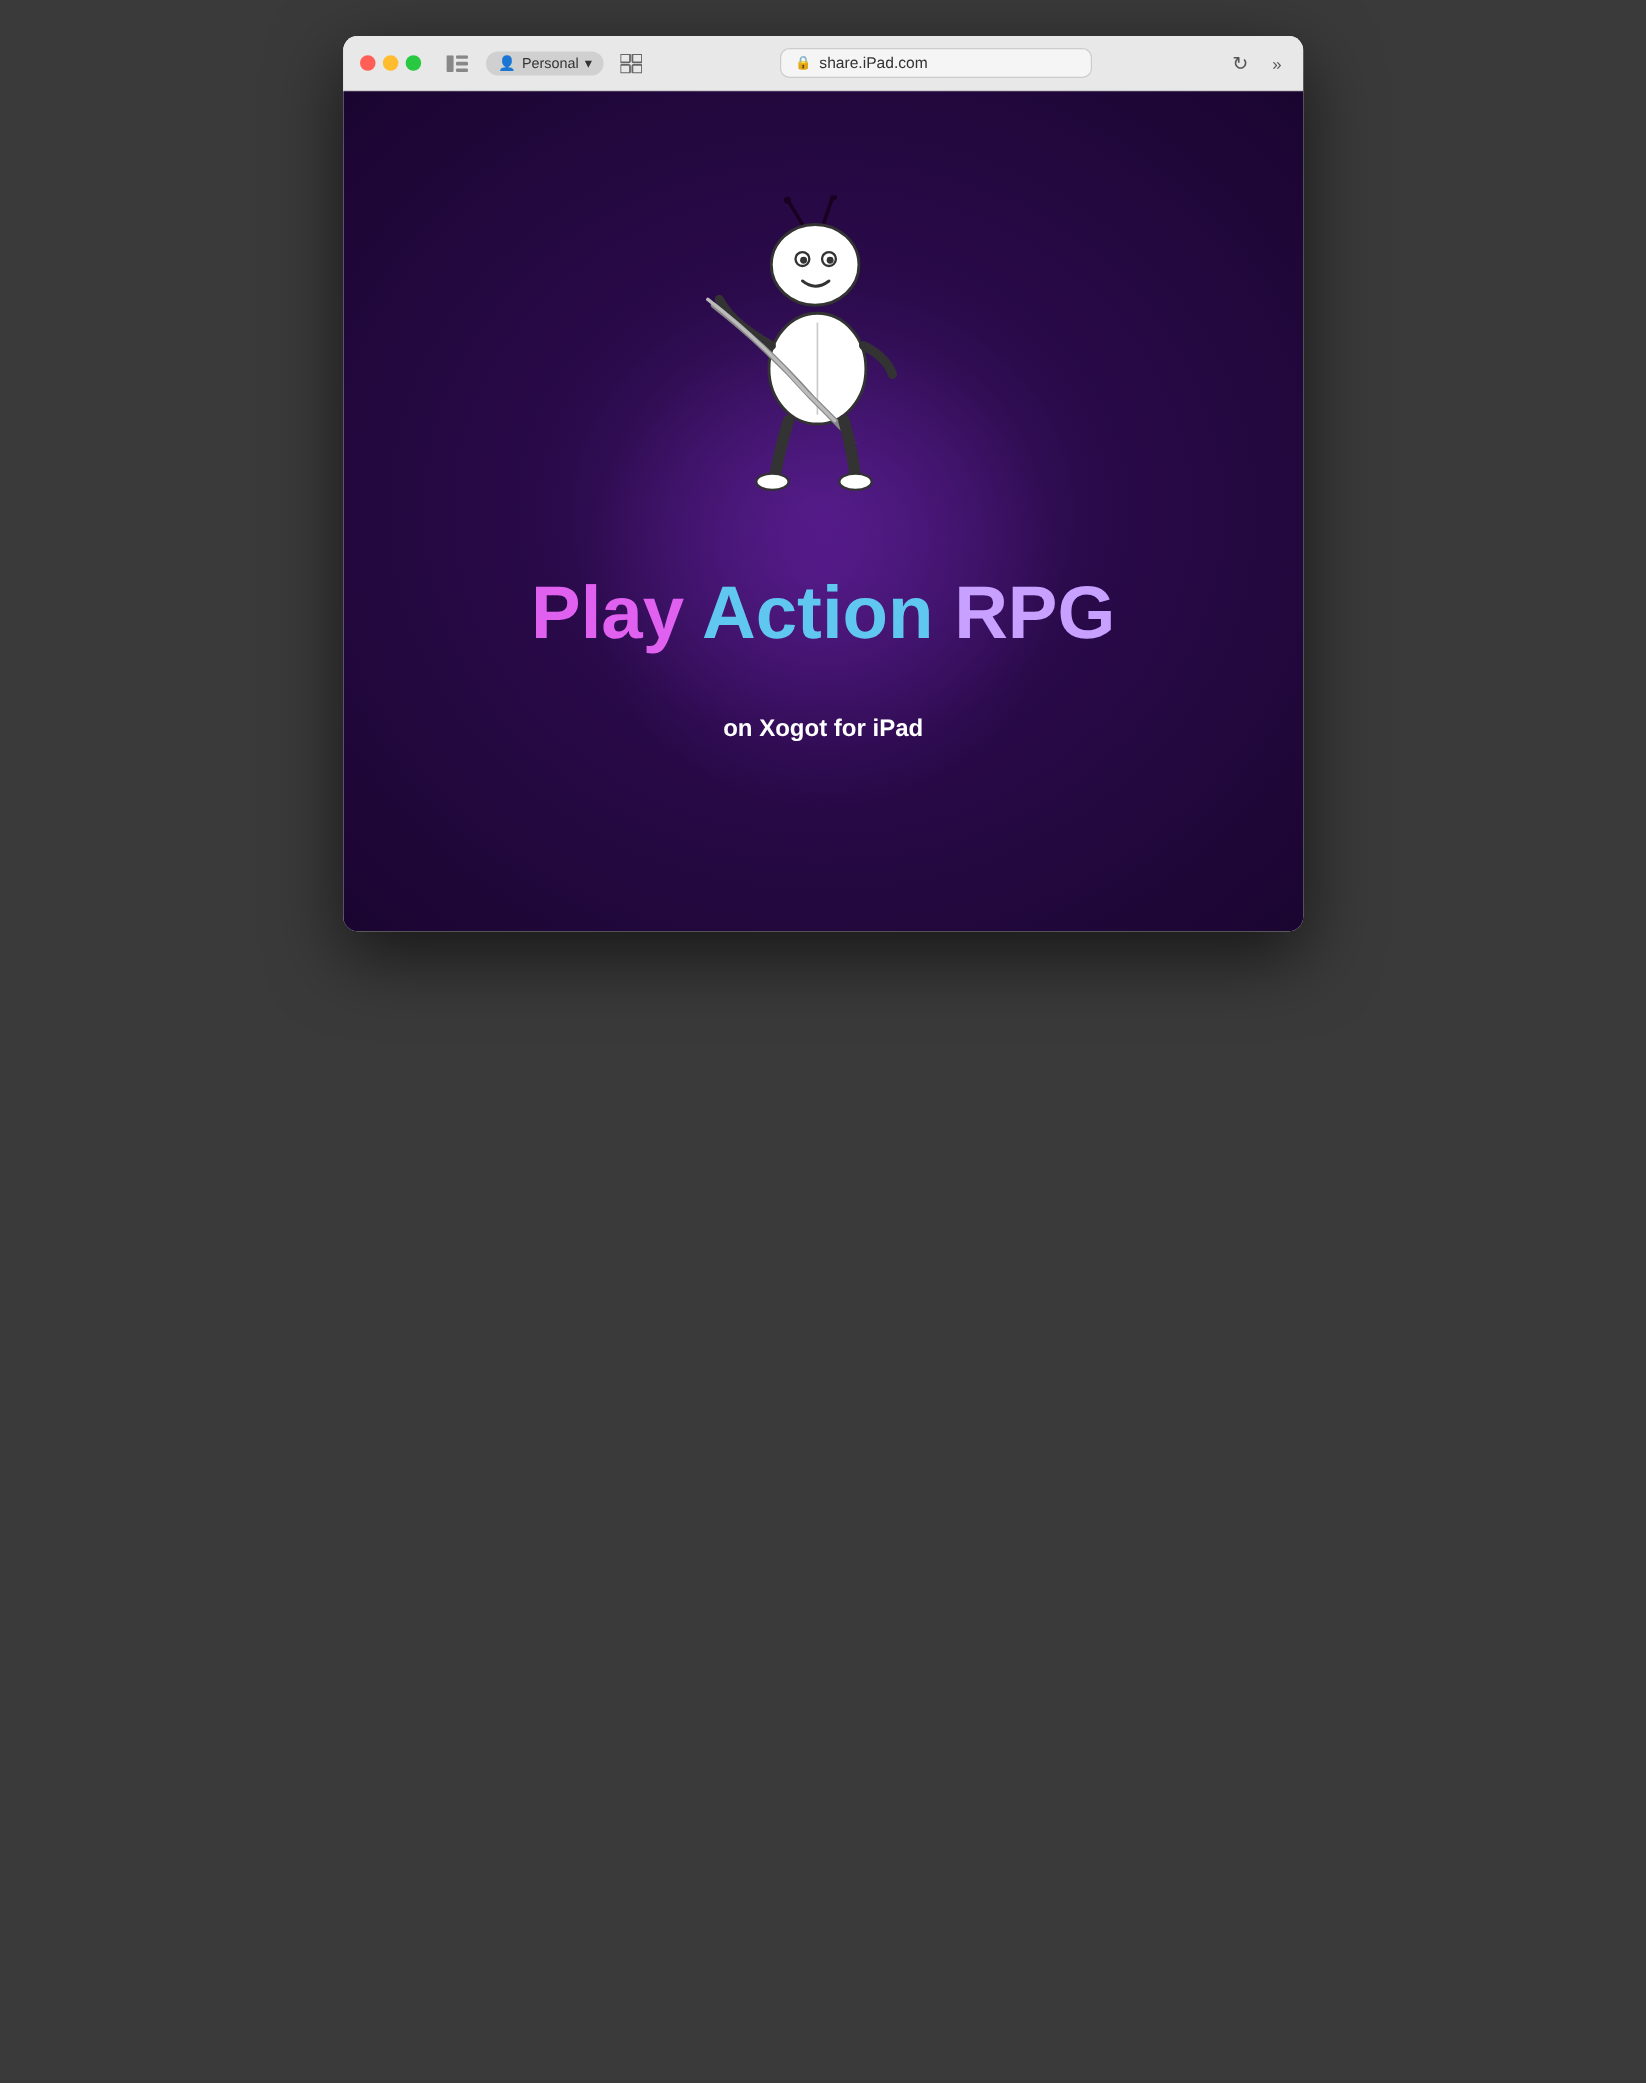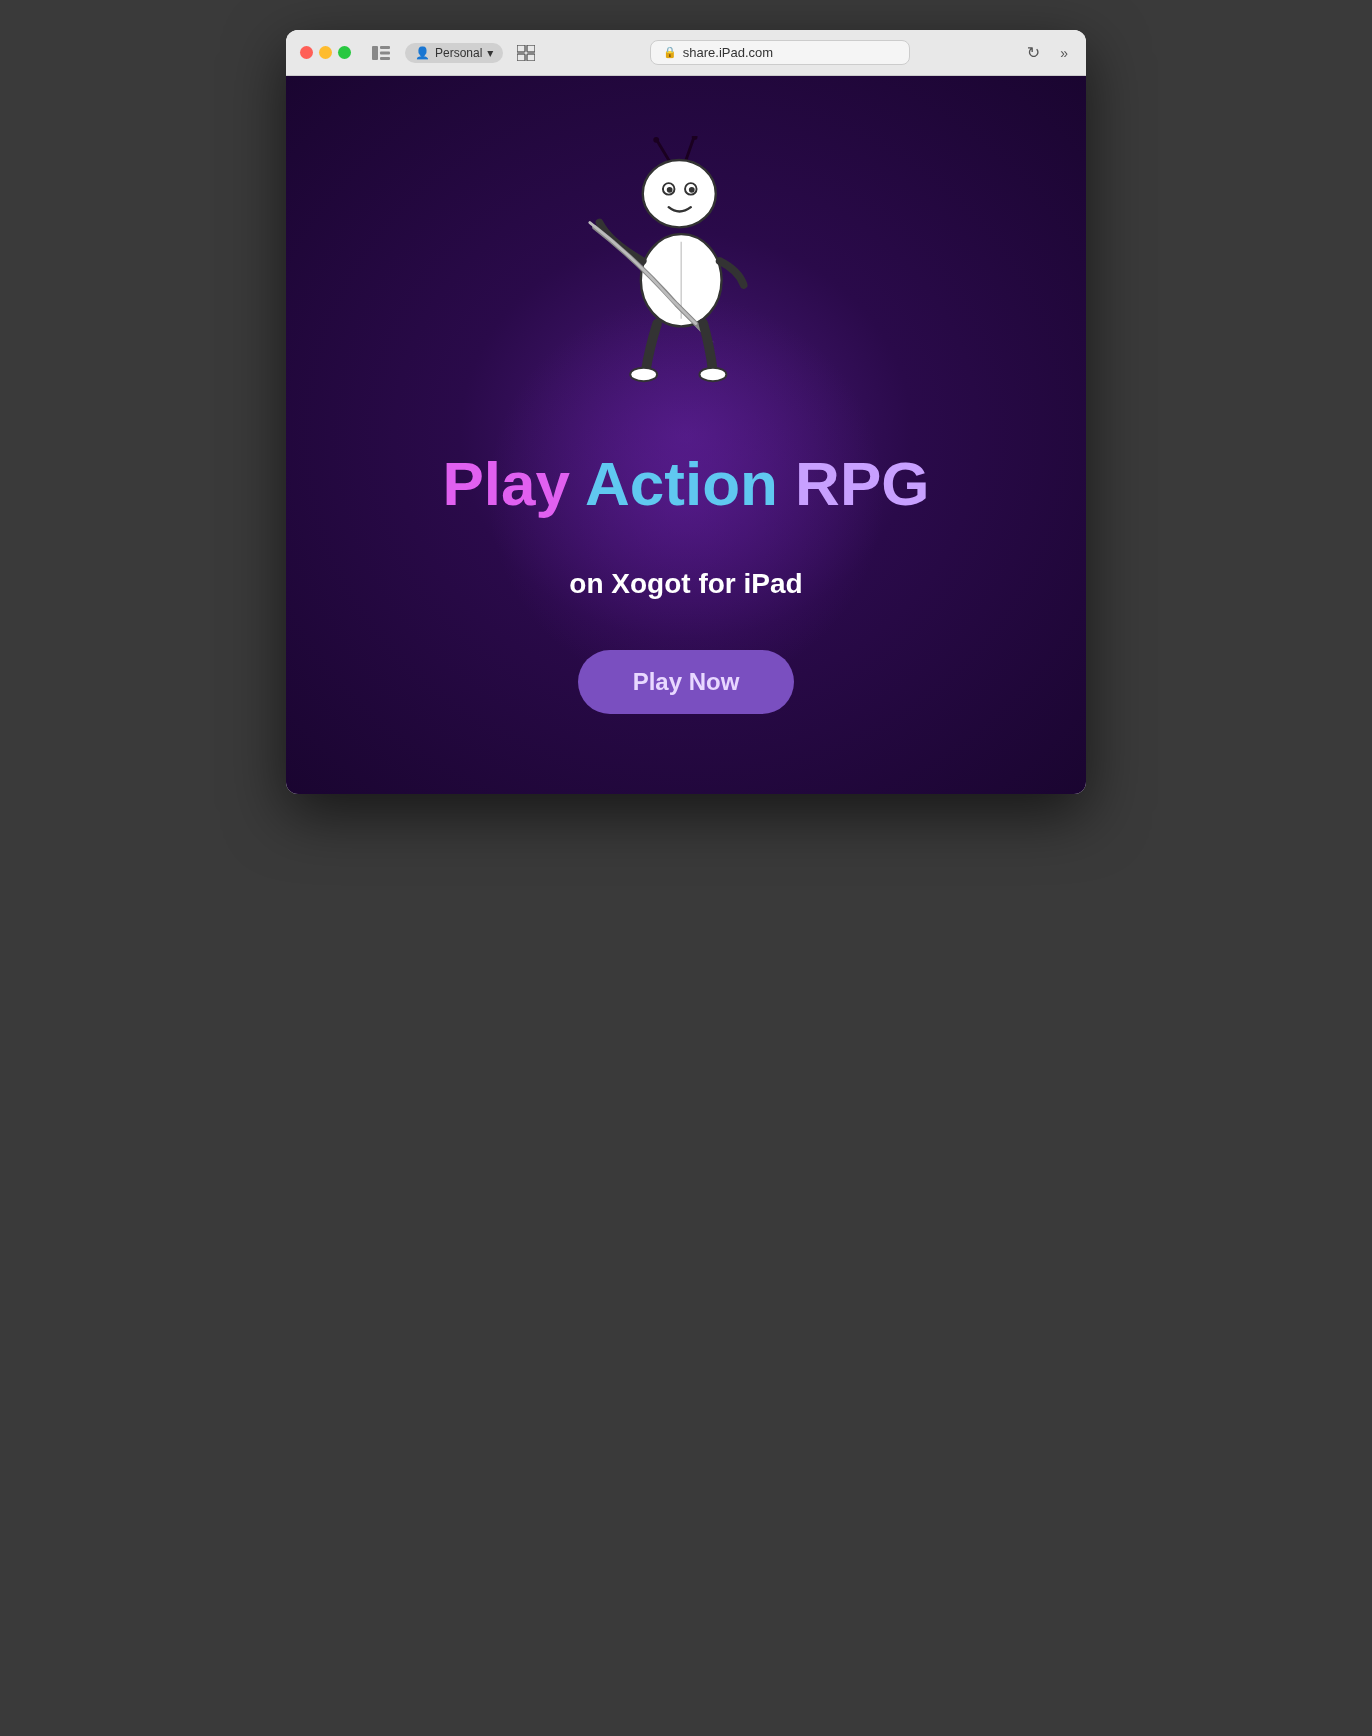--- a/index.html
+++ b/index.html
@@ -146,21 +146,21 @@
     .title-action {
       color: #60c8f0;
     }
 
     .title-rpg {
       color: #c8a0ff;
     }
 
     .subtitle {
       color: #ffffff;
-      font-size: 28px;
+      font-size: 20px;
       font-weight: 600;
       margin-bottom: 50px;
     }
 
     .play-now-btn {
       background: #7a4fc0;
       color: #e8d8ff;
       border: none;
       border-radius: 50px;
       padding: 18px 55px;
@@ -284,18 +284,17 @@
           <span class="title-play">Play</span>
           <span> </span>
           <span class="title-action">Action</span>
           <span> </span>
           <span class="title-rpg">RPG</span>
         </div>
       </div>
 
       <div class="subtitle">on Xogot for iPad</div>
 
-      <button class="play-now-btn">Play Now</button>
 
     </div>
   </div>
 
 </div>
 
 </body></html>

